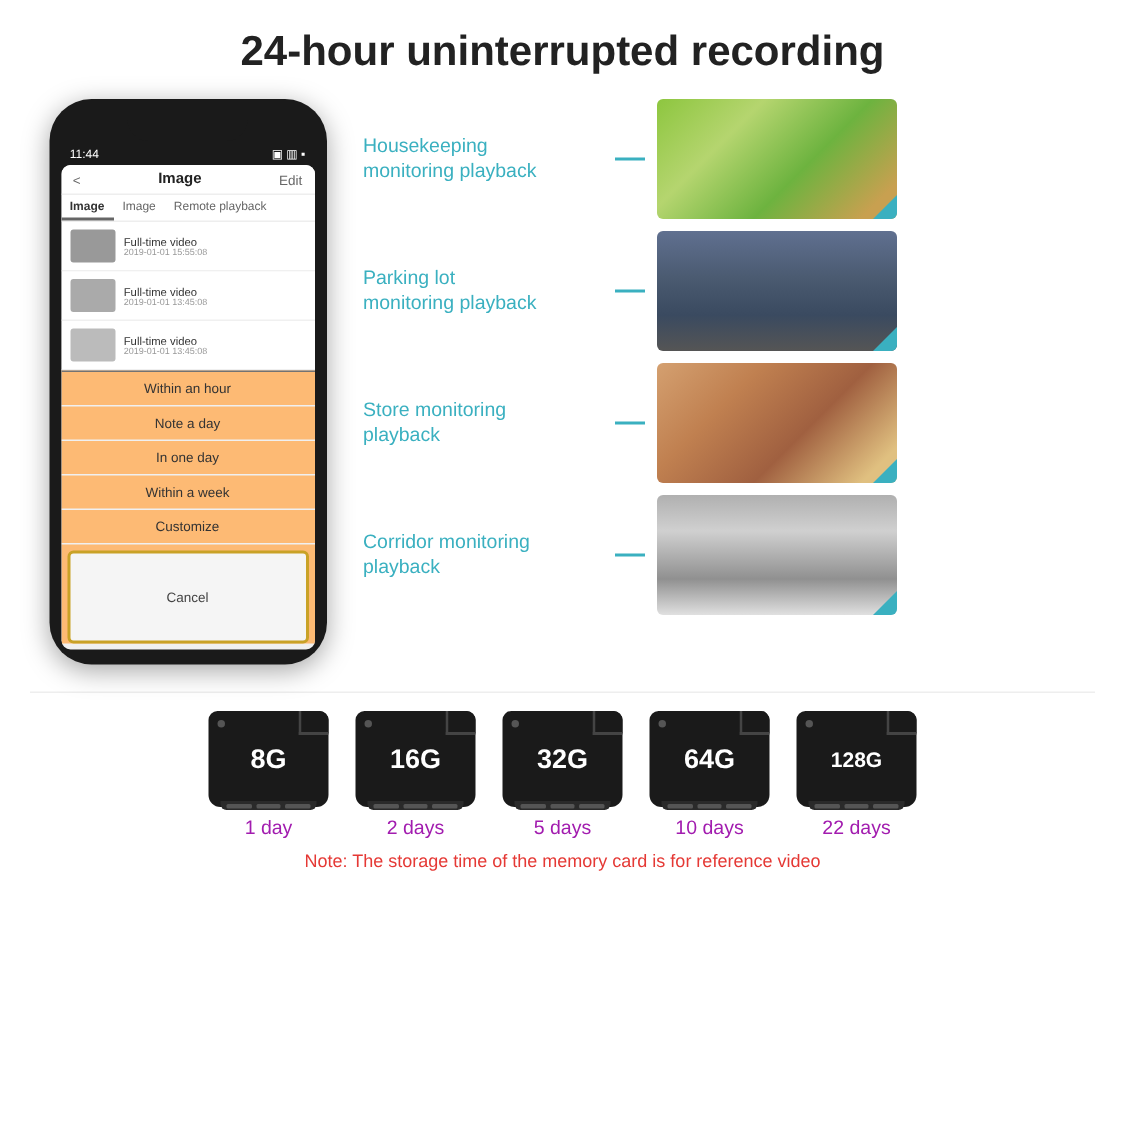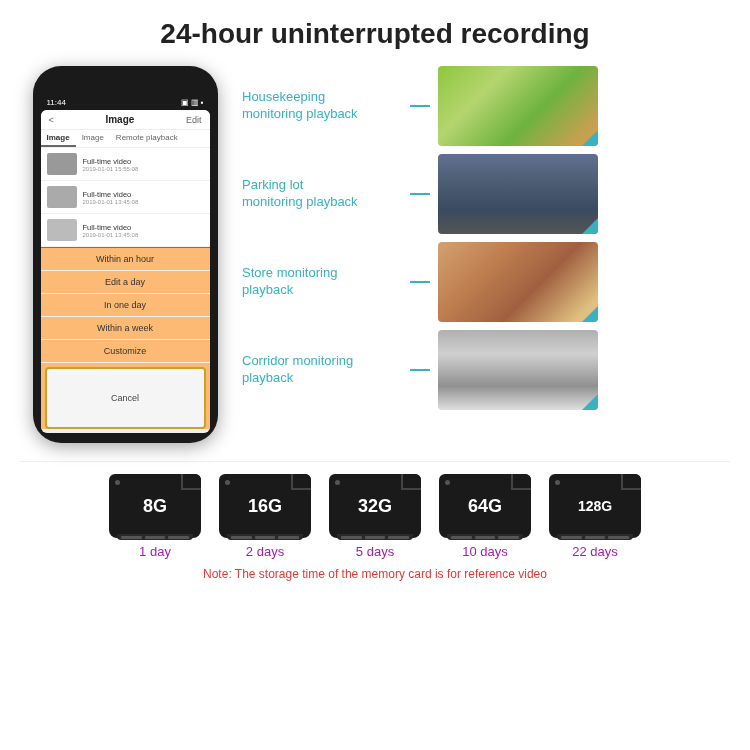--- a/index.html
+++ b/index.html
@@ -259,21 +259,21 @@
     }
 
     .sd-card-item {
       display: flex;
       flex-direction: column;
       align-items: center;
       gap: 6px;
     }
 
     .sd-card {
-      width: 92px;
+      width: 80px;
       height: 64px;
       background: #1a1a1a;
       border-radius: 6px 6px 8px 8px;
       position: relative;
       display: flex;
       align-items: center;
       justify-content: center;
     }
 
     .sd-card::before {
@@ -384,21 +384,21 @@
           <div class="phone-list-item">
             <div class="phone-thumb" style="background:#bbb;"></div>
             <div>
               <div class="phone-item-text">Full-time video</div>
               <div class="phone-item-date">2019-01-01 13:45:08</div>
             </div>
           </div>
 
           <div class="phone-dropdown">
             <div class="phone-dropdown-item">Within an hour</div>
-            <div class="phone-dropdown-item">Edit a day</div>
+            <div class="phone-dropdown-item">Note a day</div>
             <div class="phone-dropdown-item">In one day</div>
             <div class="phone-dropdown-item">Within a week</div>
             <div class="phone-dropdown-item">Customize</div>
             <div class="phone-cancel-btn">Cancel</div>
           </div>
         </div>
       </div>
     </div>
 
     <div class="monitoring-section">

